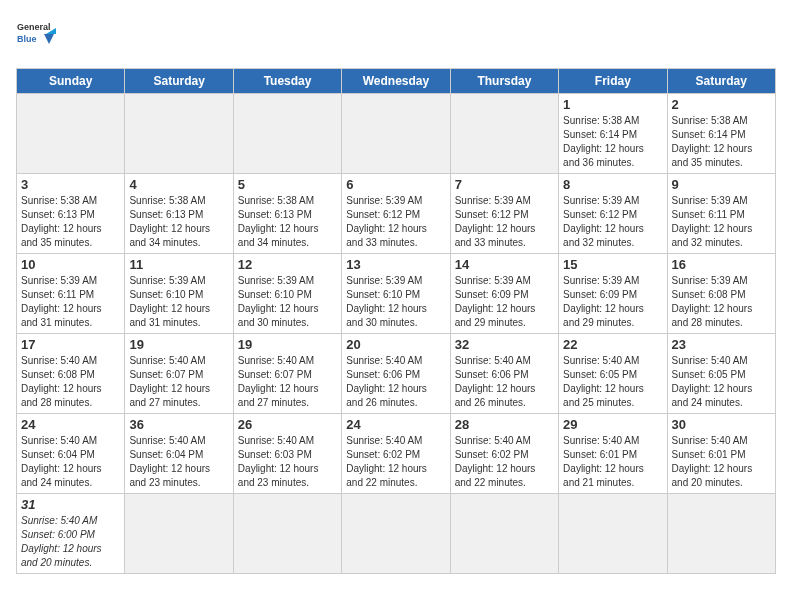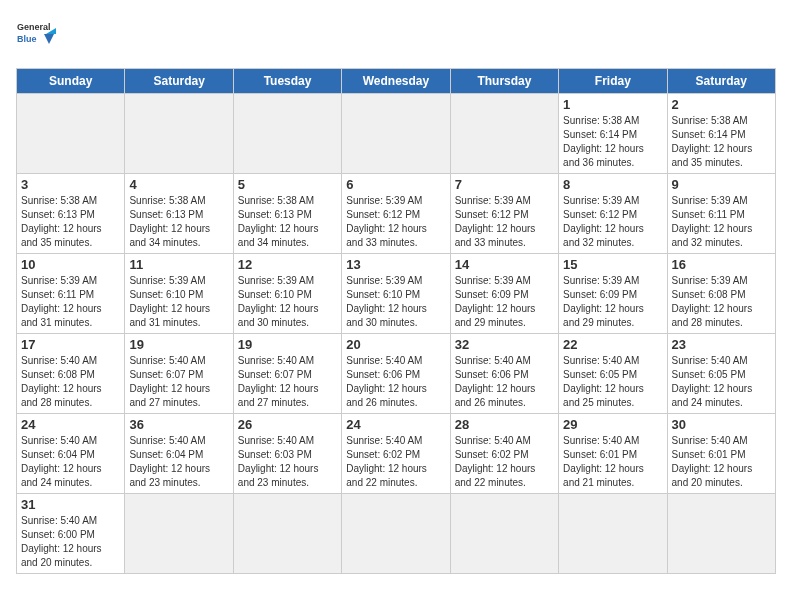--- a/index.html
+++ b/index.html
@@ -65,20 +65,21 @@
       display: block;
       margin-bottom: 2px;
     }
     .day-info {
       font-size: 10px;
       line-height: 1.4;
       color: #333;
     }
     .last-row td {
       height: auto;
+      font-style: italic;
     }
   </style>
 </head>
 <body>
 
 <div class="header-area">
   <div class="logo-area">
   <svg width="42" height="42" viewBox="0 0 42 42">
     <text x="1" y="14" font-size="9" font-weight="bold" fill="#333" font-family="Arial">General</text>
     <text x="1" y="26" font-size="9" font-weight="bold" fill="#2e6db4" font-family="Arial">Blue</text>

